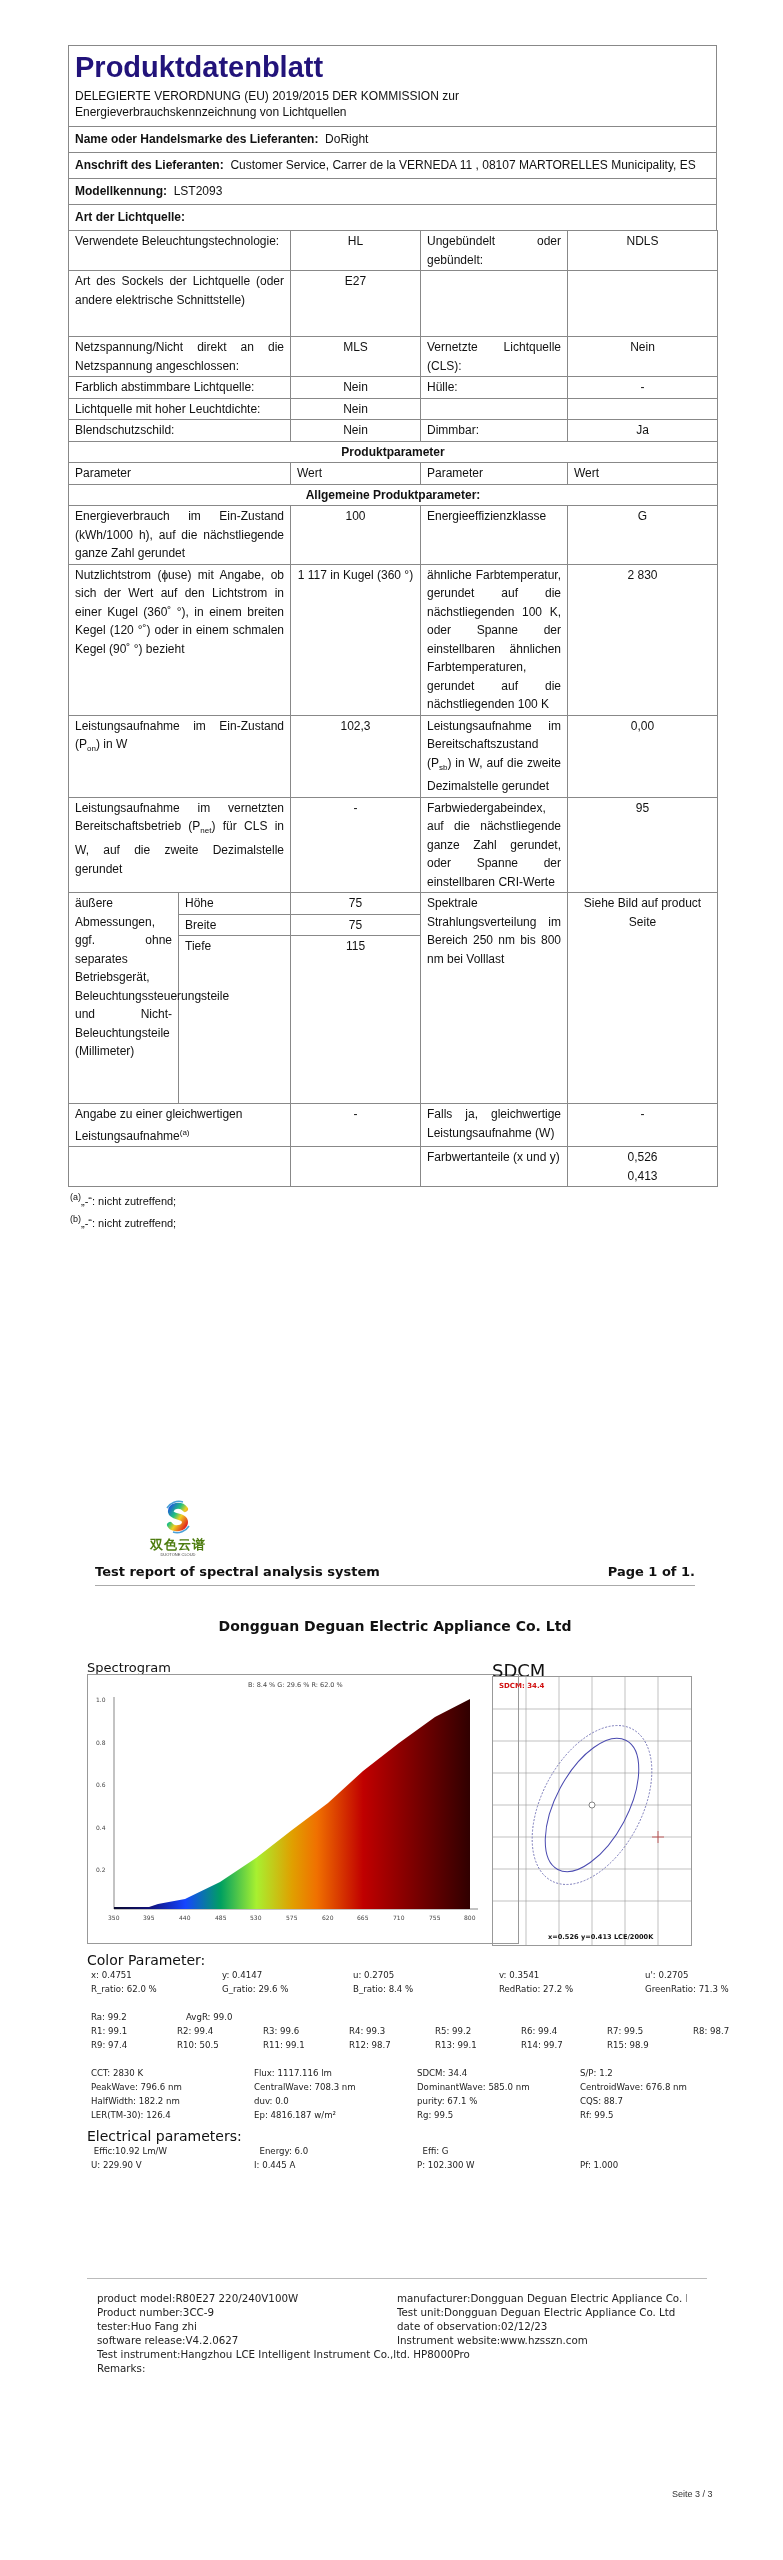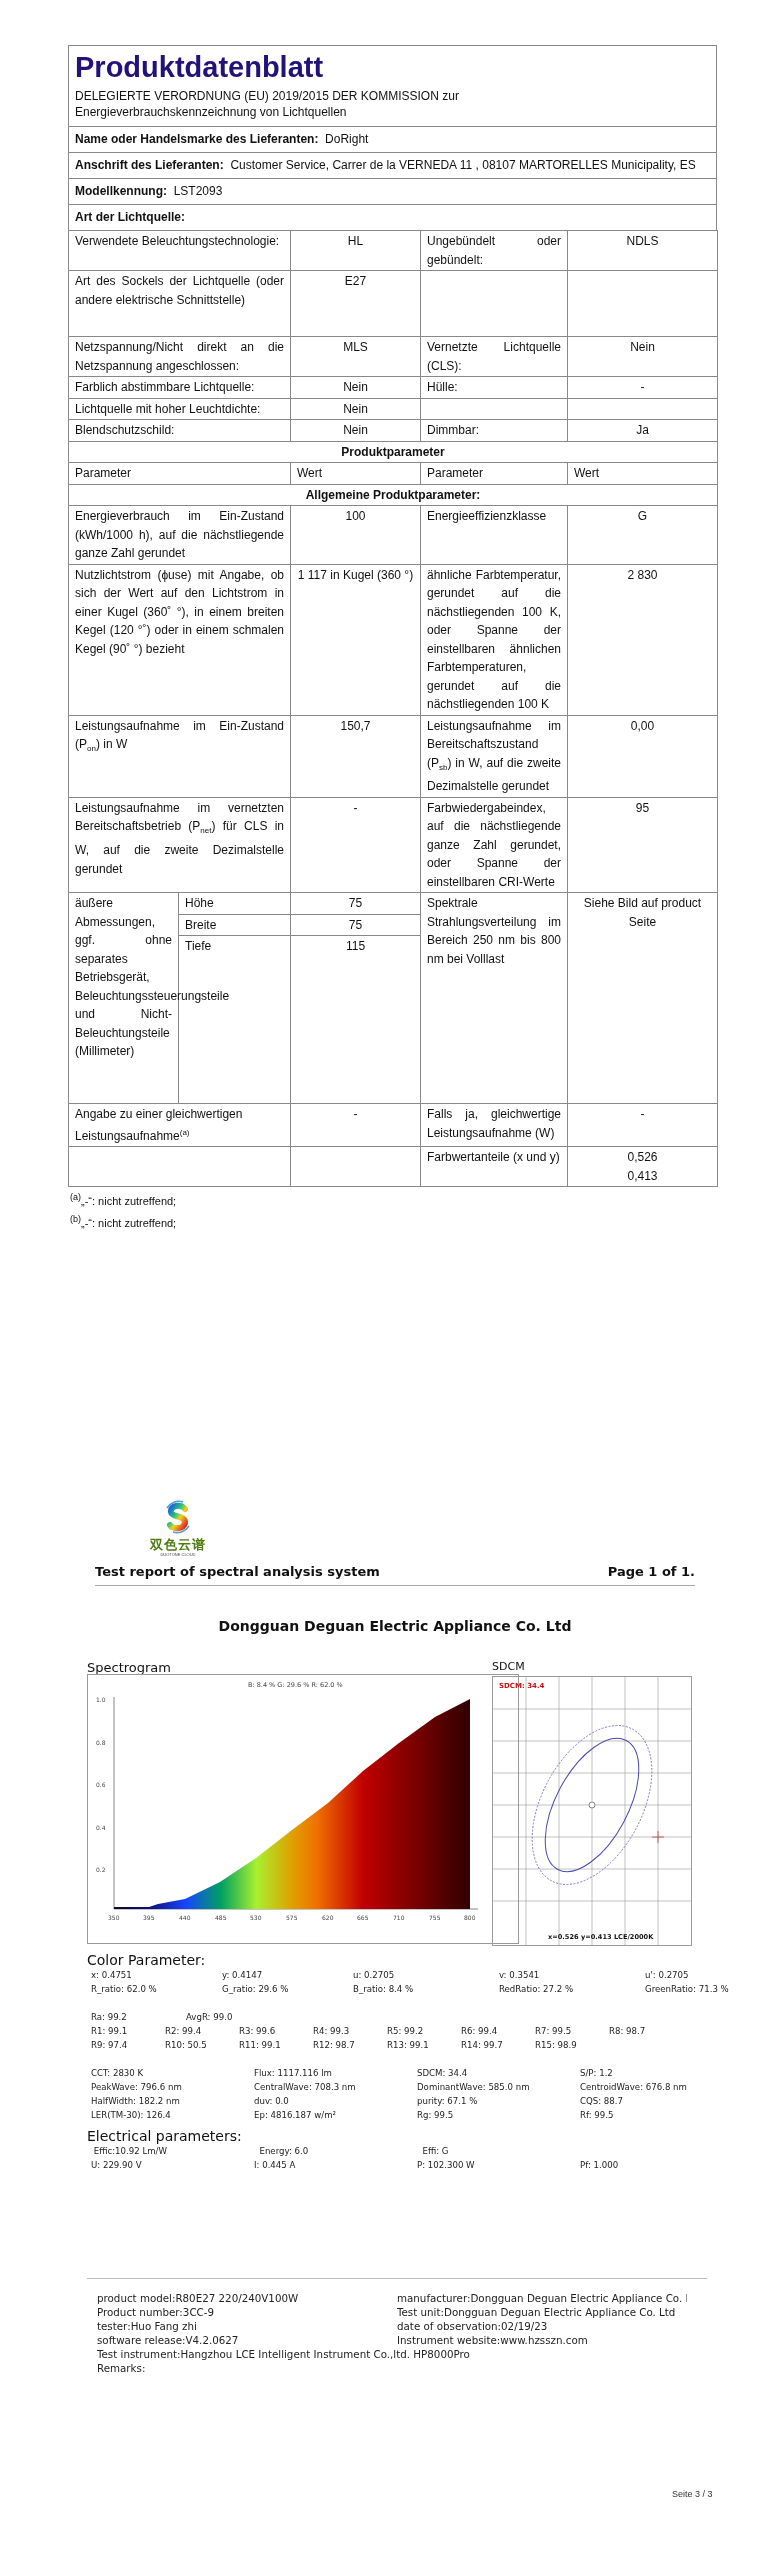--- a/index.html
+++ b/index.html
@@ -22,29 +22,29 @@
   .report { position: absolute; left: 95px; top: 1500px; width: 600px; }
   .logo { position: absolute; left: 48px; top: 0; width: 70px; height: 60px; text-align: center; }
   .logo-s { width: 34px; height: 34px; margin: 0 auto; }
   .logo-cn { font-size: 13px; font-weight: bold; color: #4d7c0f; letter-spacing: 1px; line-height: 14px; }
   .logo-en { font-size: 4px; color: #444; line-height: 5px; }
   .rep-title { position: absolute; left: 0; top: 64px; width: 600px; font-family: "DejaVu Sans", sans-serif; font-weight: bold; font-size: 13px; display: flex; justify-content: space-between; border-bottom: 1px solid #aaa; padding-bottom: 6px; }
   .company { position: absolute; left: 0; top: 118px; width: 600px; text-align: center; font-family: "DejaVu Sans", sans-serif; font-weight: bold; font-size: 14px; }
 
   .spec-label { position: absolute; left: -8px; top: 160px; font-family: "DejaVu Sans", sans-serif; font-size: 13px; }
   .spec-box { position: absolute; left: -8px; top: 174px; width: 432px; height: 270px; border: 1px solid #999; }
-  .sdcm-label { position: absolute; left: 397px; top: 160px; font-family: "DejaVu Sans", sans-serif; font-size: 11px; }
+  .sdcm-label { position: absolute; left: 397px; top: 160px; font-family: "DejaVu Sans", sans-serif; font-size: 18px; }
   .sdcm-box { position: absolute; left: 397px; top: 176px; width: 200px; height: 270px; border: 1px solid #999; }
 
   .params { position: absolute; left: -8px; top: 452px; width: 620px; font-family: "DejaVu Sans", sans-serif; }
   .sec-title { font-size: 14px; line-height: 16px; }
   .grid { display: grid; font-size: 8.6px; line-height: 14px; color: #222; padding-left: 4px; }
   .g6 { grid-template-columns: 95px 95px 110px 110px 110px 100px; gap: 36px; }
   .g2 { grid-template-columns: 95px 200px; }
-  .g8 { grid-template-columns: 74px 74px 74px 74px 74px 74px 74px 74px; }
+  .g8 { grid-template-columns: 74px 74px 74px 74px 74px 74px 74px 74px; gap: 12px; }
   .g4 { grid-template-columns: 163px 163px 163px 130px; }
 
   .info { position: absolute; left: -8px; top: 778px; width: 620px; border-top: 1px solid #bbb; padding-top: 12px; font-family: "DejaVu Sans", sans-serif; font-size: 10.3px; line-height: 14px; color: #222; }
   .info-cols { display: grid; grid-template-columns: 300px 310px; padding-left: 10px; }
   .info-col div { white-space: nowrap; overflow: hidden; }
   .info-wide { padding-left: 10px; white-space: nowrap; }
 
   .page-num { position: absolute; left: 672px; top: 2489px; font-size: 9px; color: #333; }
 </style>
 </head>
@@ -138,21 +138,21 @@
         <td class="c">G</td>
       </tr>
       <tr>
         <td colspan="2" class="j">Nutzlichtstrom (ϕuse) mit Angabe, ob sich der Wert auf den Lichtstrom in einer Kugel (360˚ °), in einem breiten Kegel (120 °˚) oder in einem schmalen Kegel (90˚ °) bezieht</td>
         <td class="c">1 117 in Kugel (360 °)</td>
         <td class="j">ähnliche Farbtemperatur, gerundet auf die nächstliegenden 100 K, oder Spanne der einstellbaren ähnlichen Farbtemperaturen, gerundet auf die nächstliegenden 100 K</td>
         <td class="c">2 830</td>
       </tr>
       <tr>
         <td colspan="2" class="j"><span>Leistungsaufnahme im Ein-Zustand (P</span><sub>on</sub><span>) in W</span></td>
-        <td class="c">150,7</td>
+        <td class="c">102,3</td>
         <td class="j"><span>Leistungsaufnahme im Bereitschaftszustand (P</span><sub>sb</sub><span>) in W, auf die zweite Dezimalstelle gerundet</span></td>
         <td class="c">0,00</td>
       </tr>
       <tr>
         <td colspan="2" class="j"><span>Leistungsaufnahme im vernetzten Bereitschaftsbetrieb (P</span><sub>net</sub><span>) für CLS in W, auf die zweite Dezimalstelle gerundet</span></td>
         <td class="c">-</td>
         <td class="j">Farbwiedergabeindex, auf die nächstliegende ganze Zahl gerundet, oder Spanne der einstellbaren CRI-Werte</td>
         <td class="c">95</td>
       </tr>
 
@@ -370,21 +370,21 @@
     <div class="info-cols">
       <div class="info-col">
         <div>product model:R80E27 220/240V100W</div>
         <div>Product number:3CC-9</div>
         <div>tester:Huo Fang zhi</div>
         <div>software release:V4.2.0627</div>
       </div>
       <div class="info-col" style="width:290px">
         <div>manufacturer:Dongguan  Deguan  Electric  Appliance Co. Ltd</div>
         <div>Test unit:Dongguan  Deguan  Electric  Appliance Co. Ltd</div>
-        <div>date of observation:02/19/23</div>
+        <div>date of observation:02/12/23</div>
         <div>Instrument website:www.hzsszn.com</div>
       </div>
     </div>
     <div class="info-wide">Test instrument:Hangzhou LCE Intelligent Instrument Co.,ltd. HP8000Pro</div>
     <div class="info-wide">Remarks:</div>
   </div>
 </div>
 
 <div class="page-num">Seite 3 / 3</div>
 

